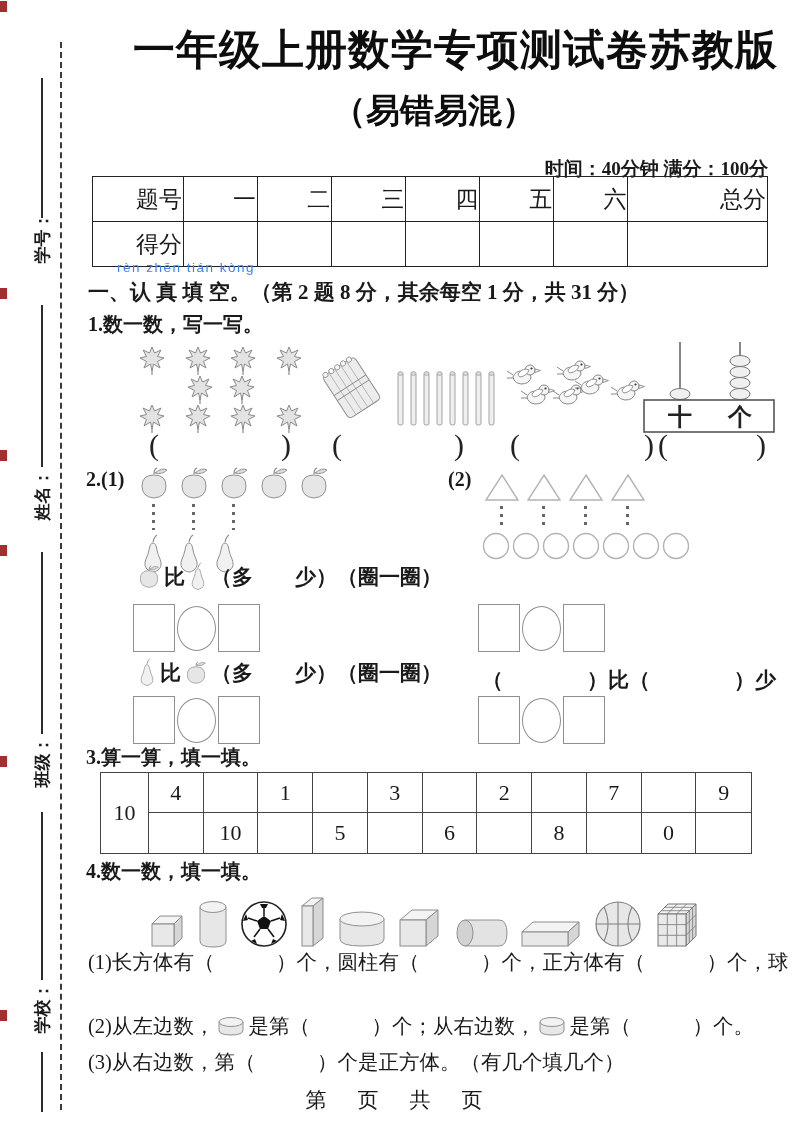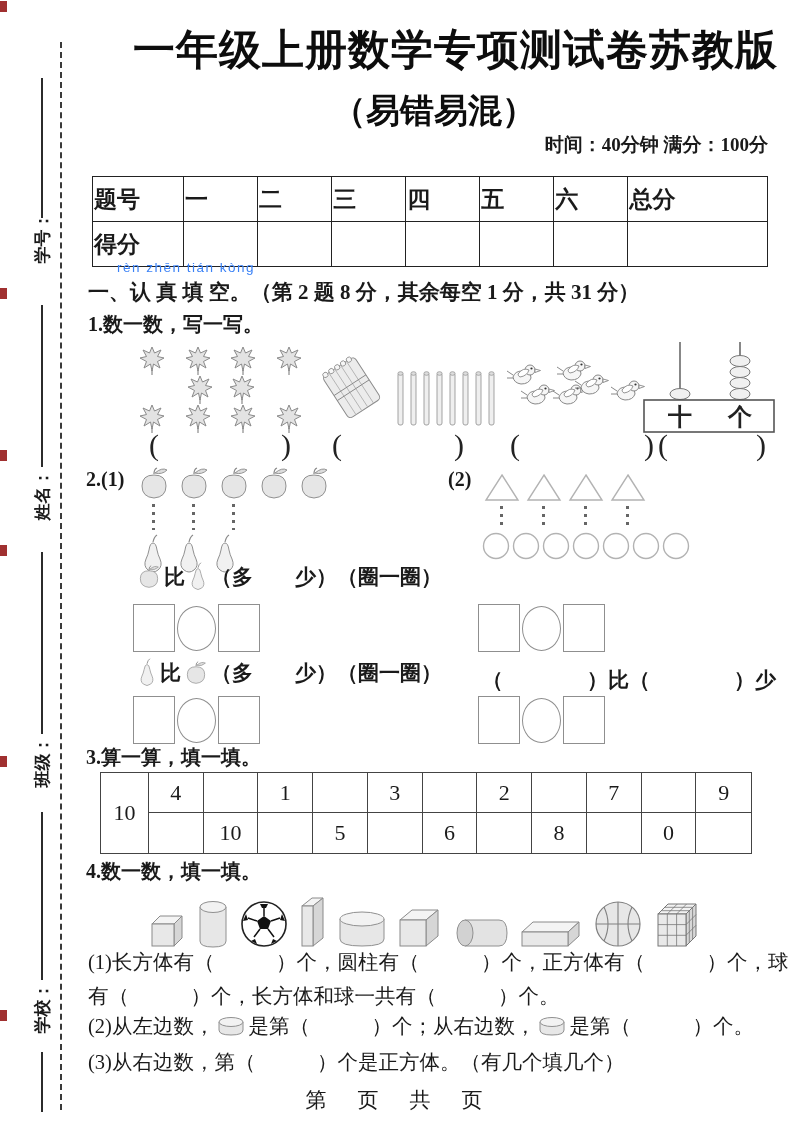--- a/index.html
+++ b/index.html
@@ -11,25 +11,25 @@
   
   .seal-line{position:absolute;left:60px;top:42px;height:1068px;border-left:2px dashed #3a3a3a;}
   .side-line{position:absolute;left:41px;width:2px;background:#2b2b2b;}
   .side-label{position:absolute;left:8px;width:70px;height:20px;line-height:20px;text-align:center;
               transform:rotate(-90deg);font-size:17px;font-weight:bold;white-space:nowrap;}
   
   .title{position:absolute;left:90px;top:22px;width:688px;text-align:right;
          font-size:42px;font-weight:bold;letter-spacing:1px;color:#0d0d0d;}
   .subtitle{position:absolute;left:90px;top:88px;width:688px;text-align:center;
             font-size:34px;font-weight:bold;color:#0d0d0d;}
-  .meta{position:absolute;right:25px;top:132px;font-size:19px;font-weight:bold;}
+  .meta{position:absolute;right:25px;top:156px;font-size:19px;font-weight:bold;}
   
   table.score{position:absolute;left:92px;top:176px;width:676px;border-collapse:collapse;}
-  table.score td{border:1.6px solid #222;height:42px;text-align:left;
-                 font-size:23px;font-weight:bold;}
+  table.score td{border:1.6px solid #222;height:42px;text-align:right;
+                 font-size:23px;font-weight:normal;}
   table.score td.lbl{width:88px;}
   
   .pinyin{position:absolute;left:117px;top:260px;font-size:13.5px;color:#3b82f6;letter-spacing:1.5px;
           font-family:"Liberation Sans","DejaVu Sans",sans-serif;}
   .heading{position:absolute;left:88px;top:278px;font-size:21px;font-weight:bold;}
   .qlabel{position:absolute;font-size:20px;font-weight:bold;}
   
   .leafrow{display:flex;justify-content:space-between;padding:0 4px;height:29px;}
   .leafrow.mid{justify-content:center;gap:12px;}
   .sticks{display:flex;align-items:flex-end;gap:6px;}
@@ -496,21 +496,20 @@
       <polygon points="4,16 14,6 42,6 32,16" fill="#f2f2f2" stroke="#777" stroke-width="1"></polygon>
       <polygon points="32,16 42,6 42,38 32,48" fill="#d8d8d8" stroke="#777" stroke-width="1"></polygon>
       <rect x="4" y="16" width="28" height="32" fill="#e9e9e9" stroke="#777" stroke-width="1"></rect>
       <path d="M13.3 16 L13.3 48 M22.6 16 L22.6 48 M4 26.6 L32 26.6 M4 37.3 L32 37.3" stroke="#777" stroke-width="0.8" fill="none"></path>
       <path d="M13.3 16 L23.3 6 M22.6 16 L32.6 6 M7.3 12.7 L35.3 12.7 M10.6 9.3 L38.6 9.3" stroke="#777" stroke-width="0.8" fill="none"></path>
       <path d="M32 26.6 L42 16.6 M32 37.3 L42 27.3 M35.3 12.7 L35.3 44.7 M38.6 9.3 L38.6 41.3" stroke="#777" stroke-width="0.8" fill="none"></path>
     </svg>
   </div>
 
   <div class="bodyline" style="left:88px;top:948px">(1)长方体有（　　　）个，圆柱有（　　　）个，正方体有（　　　）个，球</div>
-  <div class="bodyline" style="left:88px;top:982px">有（　　　）个，长方体和球一共有（　　　）个。</div>
   <div class="bodyline inline-flex" style="left:88px;top:1012px">
     <span>(2)从左边数，</span>
     <svg class="inlsvg" width="28" height="22" viewBox="0 0 28 22">
         <use href="#cyl-small"></use>
       </svg>
     <span>是第（　　　）个；从右边数，</span>
     <svg class="inlsvg" width="28" height="22" viewBox="0 0 28 22">
         <use href="#cyl-small"></use>
       </svg>
     <span>是第（　　　）个。</span>

